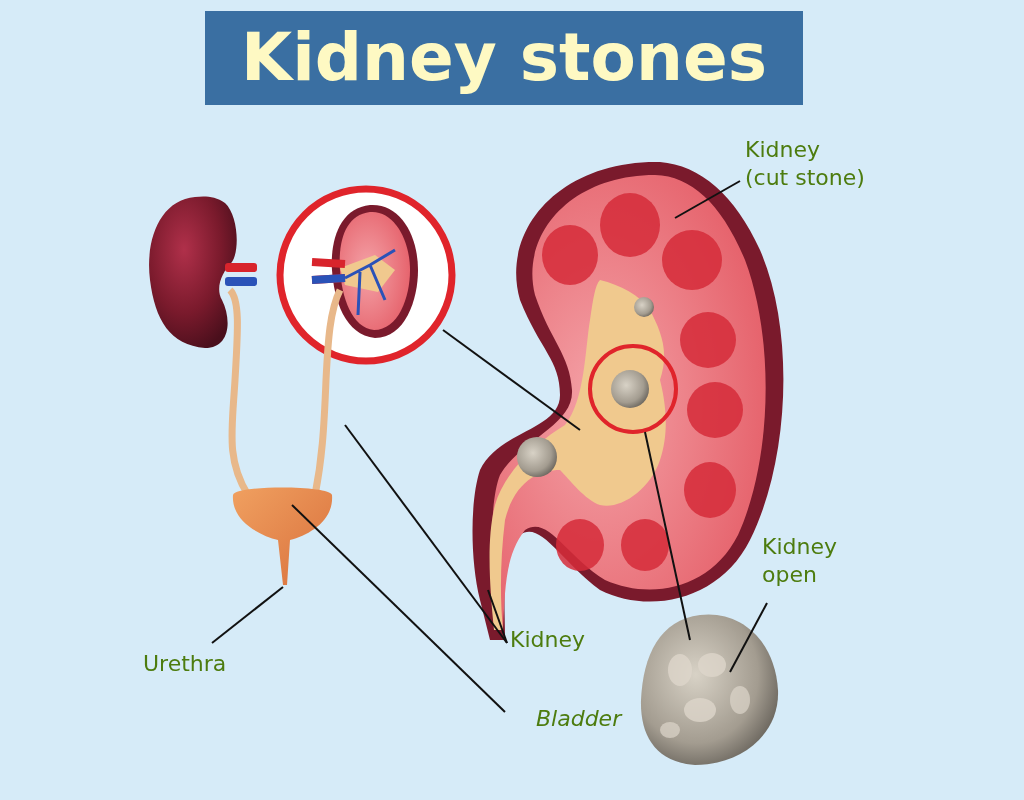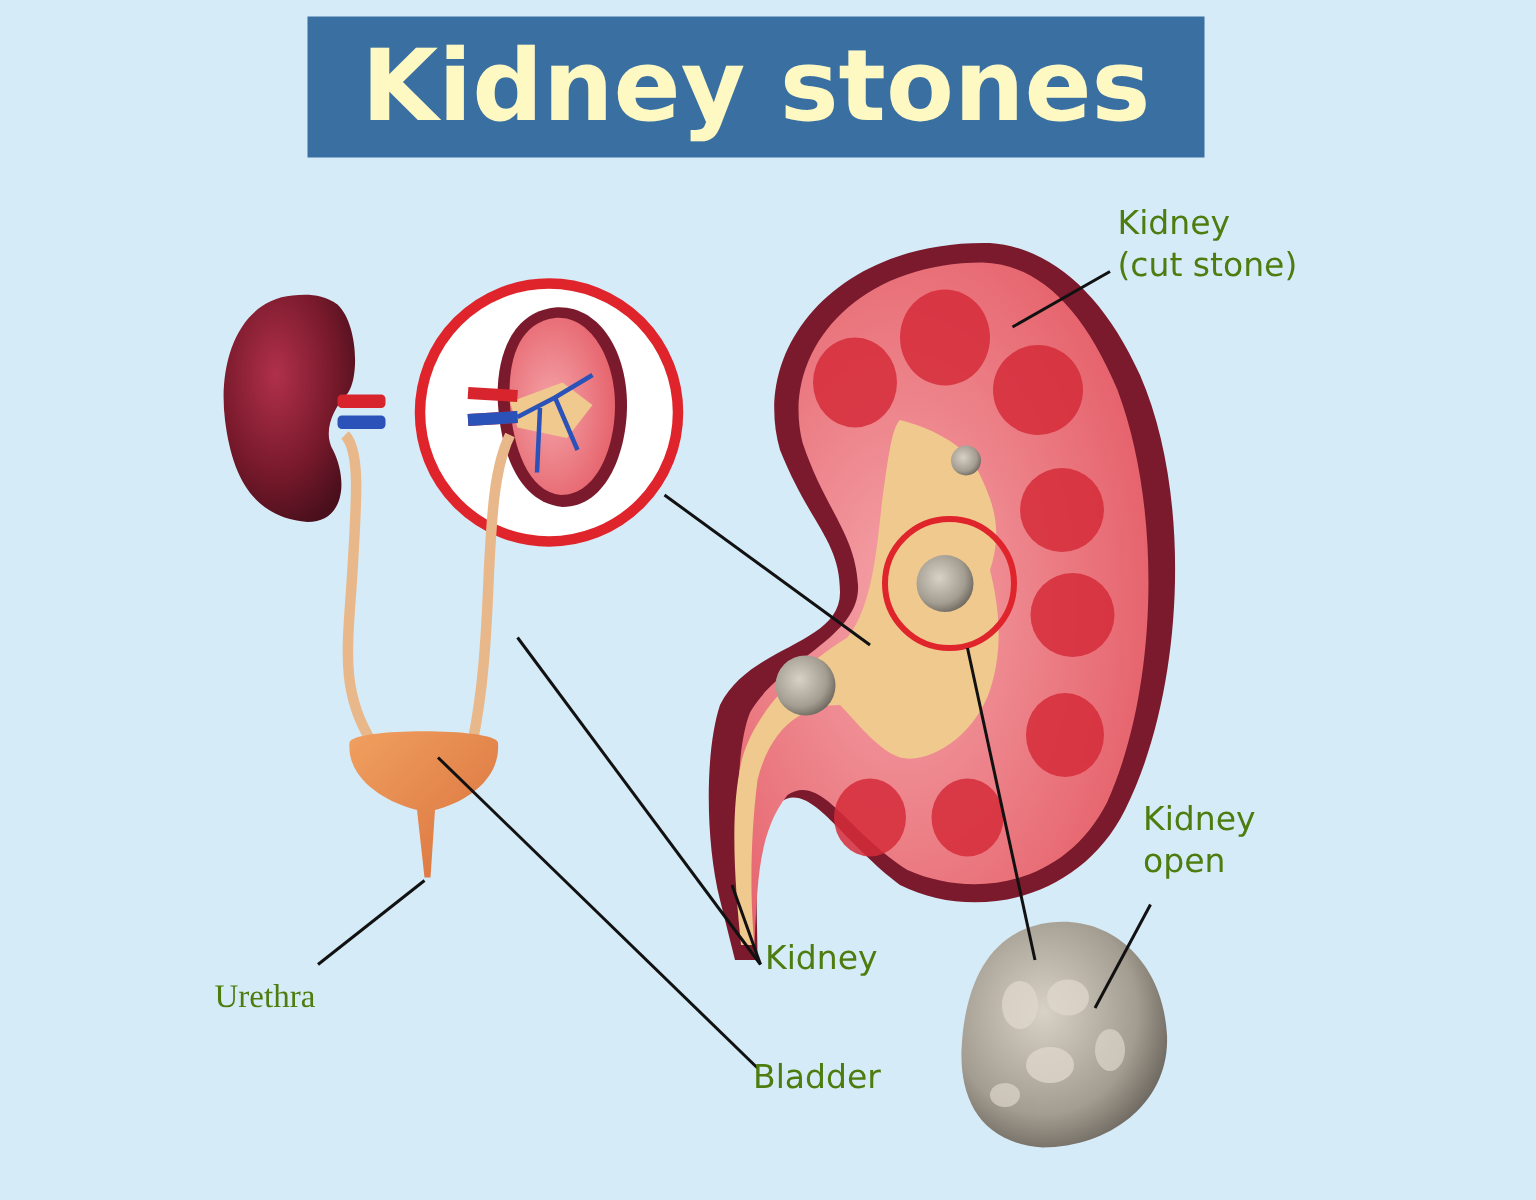--- a/index.html
+++ b/index.html
@@ -110,14 +110,14 @@
   <div>Kidney</div>
   <div>(cut stone)</div>
 </div>
 
 <div class="label" style="left:762px; top:533px;">
   <div>Kidney</div>
   <div>open</div>
 </div>
 
 <div class="label" style="left:510px; top:626px;">Kidney</div>
-<div class="label" style="left:143px; top:650px;font-family:Liberation Serif, serif;">Urethra</div>
-<div class="label" style="left:502px; top:705px;">Bladder</div>
+<div class="label" style="left:143px; top:650px;">Urethra</div>
+<div class="label" style="left:536px; top:705px;font-style:italic;">Bladder</div>
 
 </body></html>

